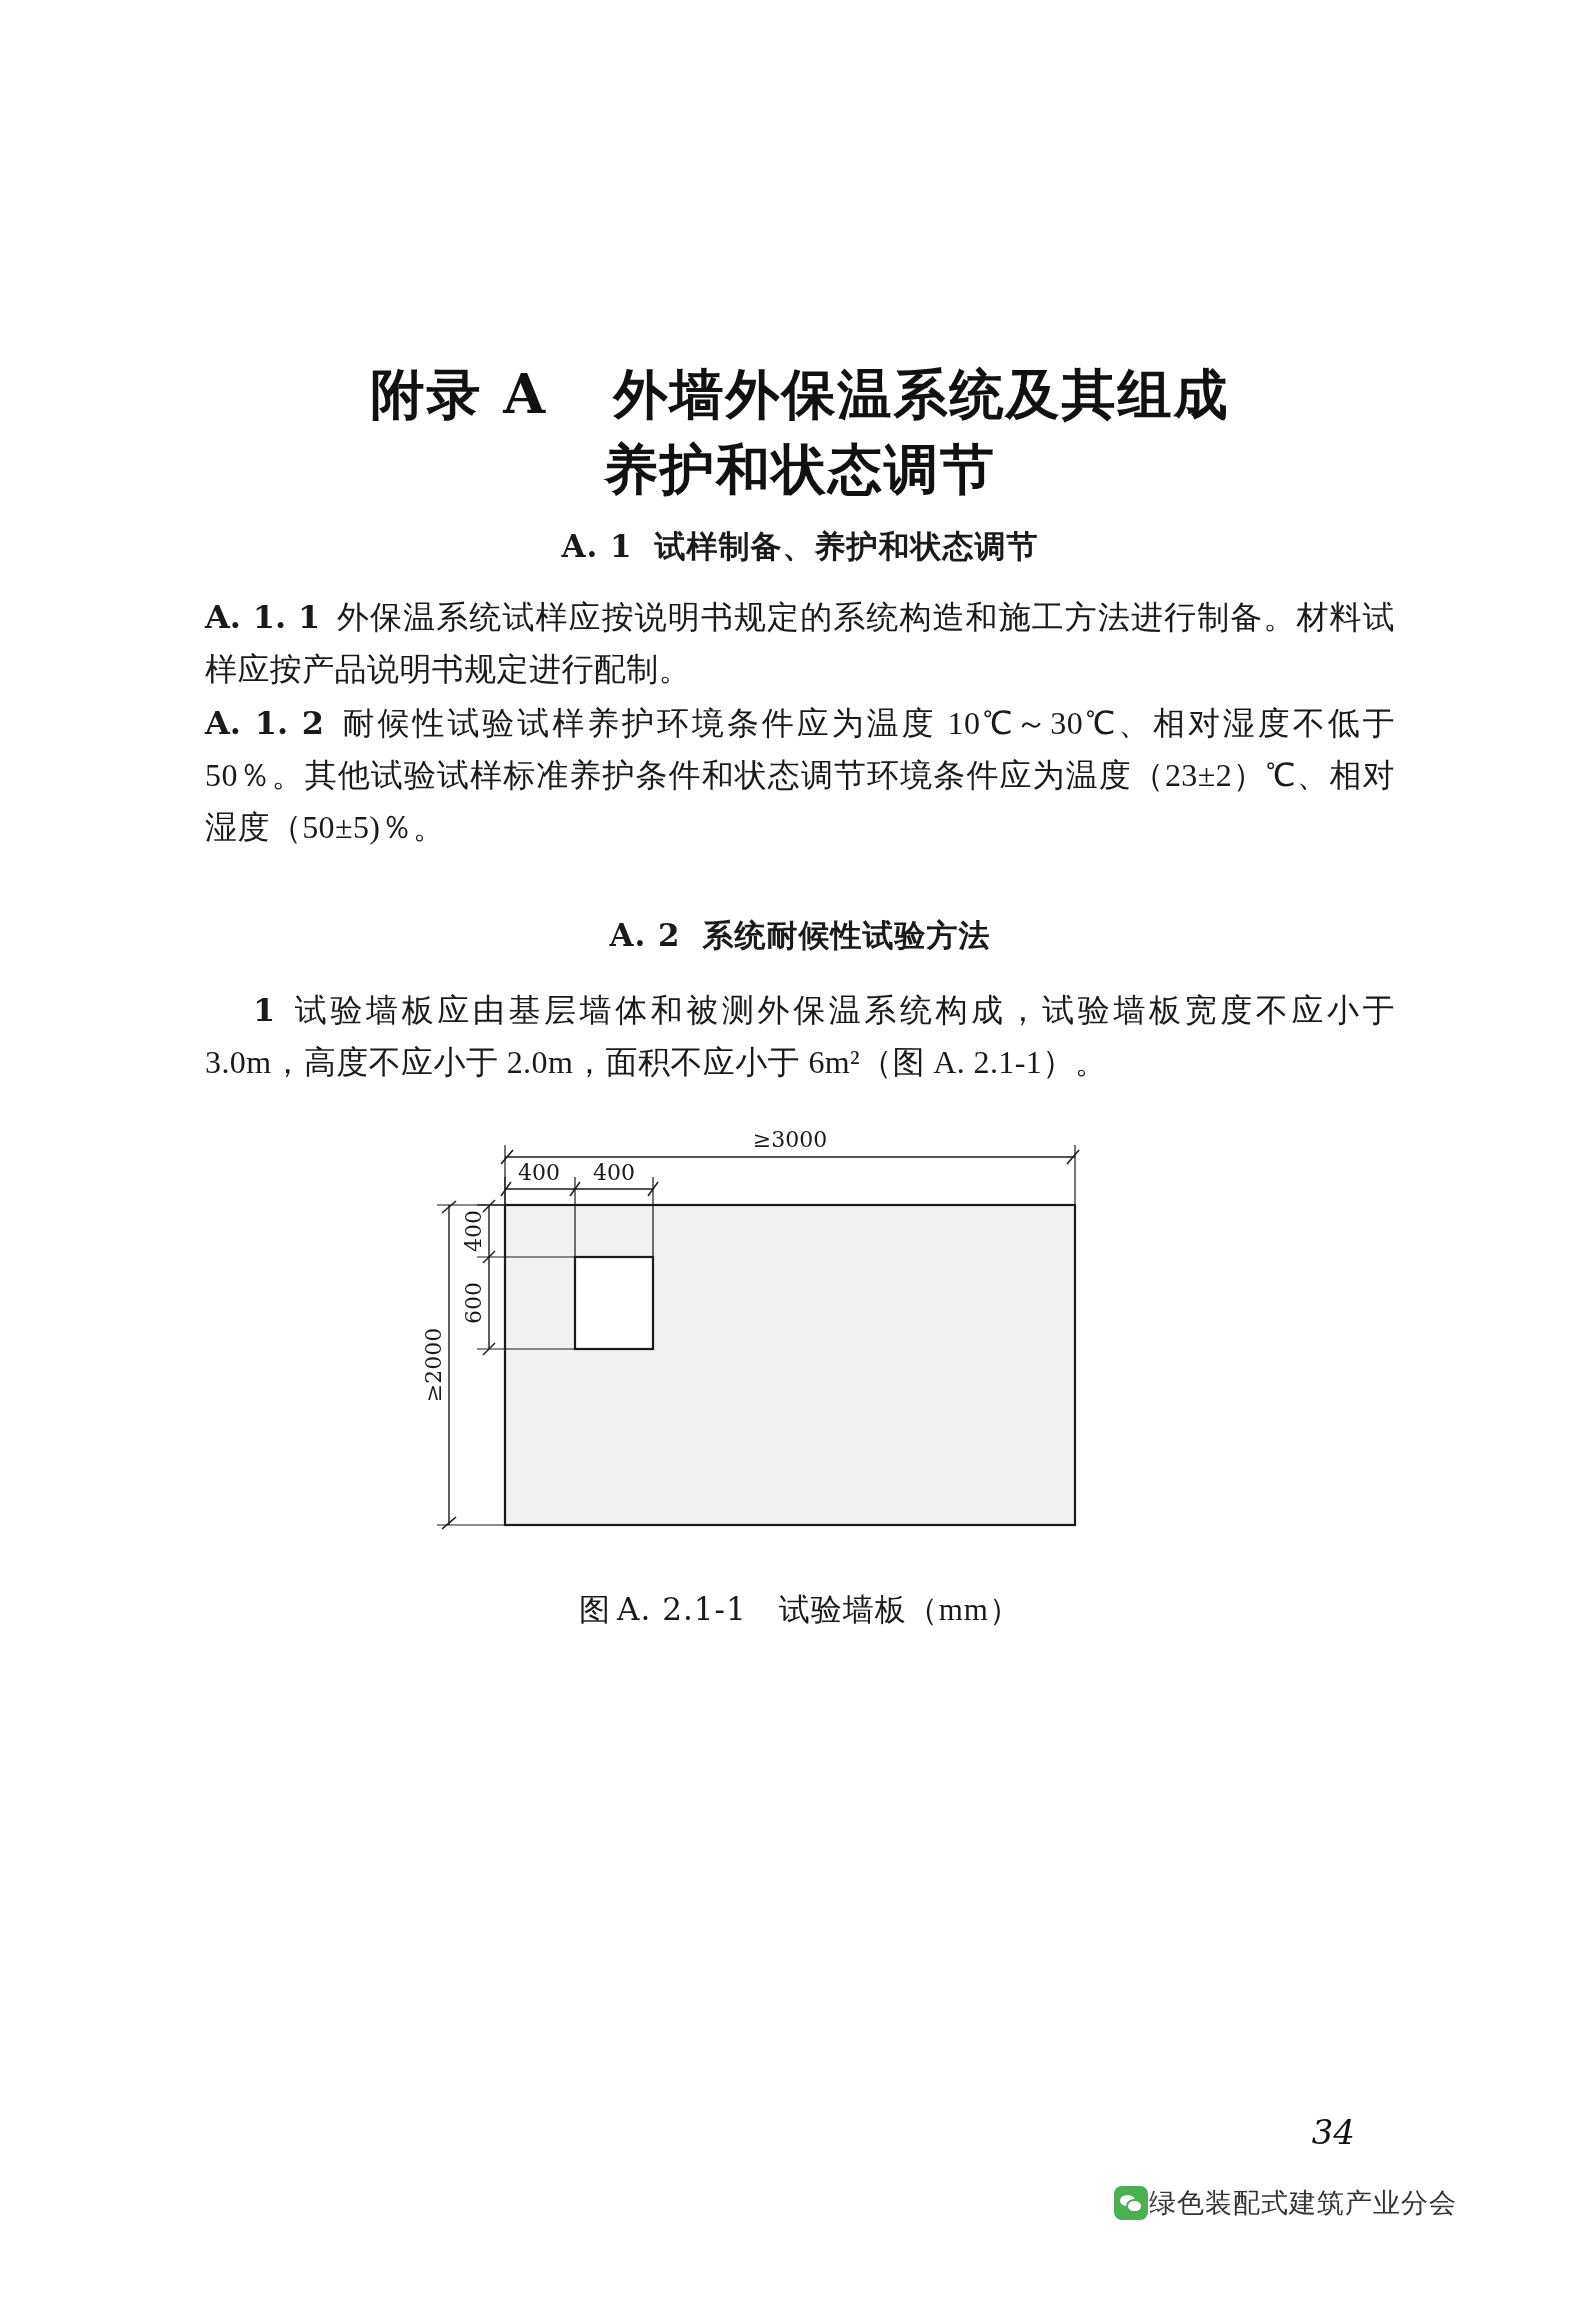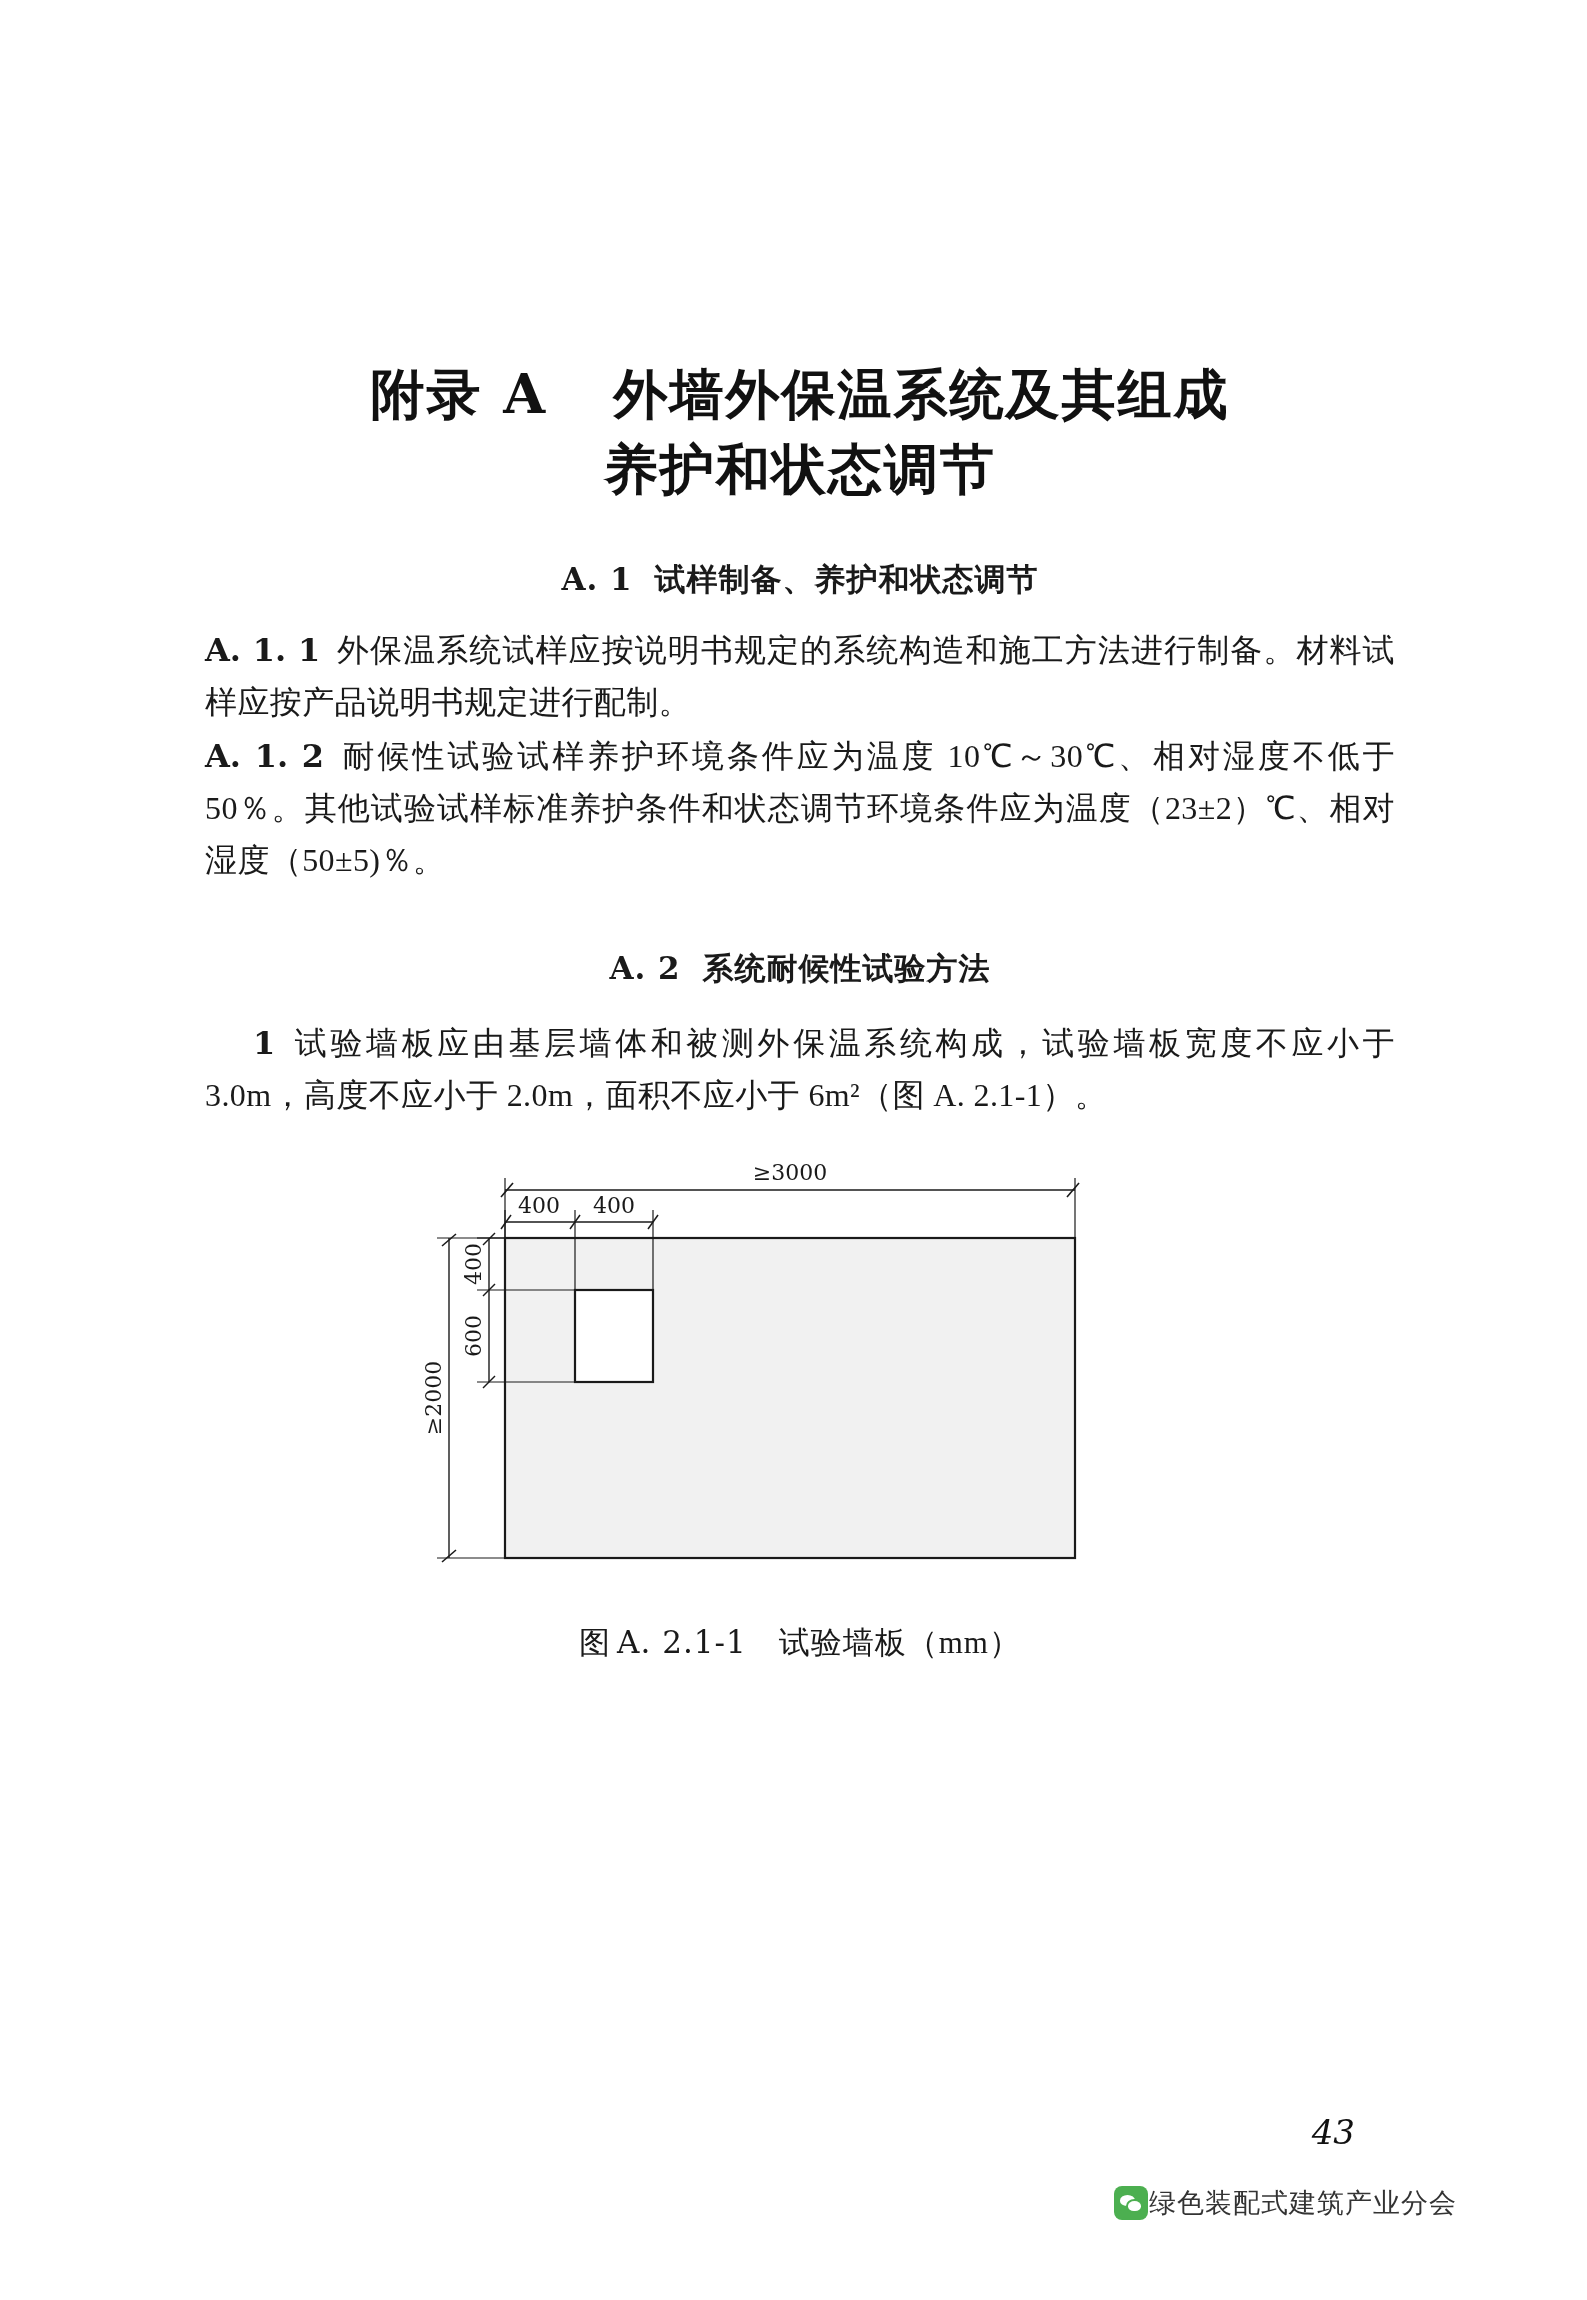--- a/index.html
+++ b/index.html
@@ -40,21 +40,21 @@
   .appendix-title .line1 { display: block; }
   .appendix-title .line2 { display: block; margin-top: 6px; }
   .appendix-title .num { letter-spacing: 6px; }
 
   
   .section-heading {
     text-align: center;
     font-family: "DejaVu Sans", sans-serif;
     font-weight: bold;
     font-size: 31px;
-    margin-top: 55px;
+    margin-top: 22px;
     margin-bottom: 24px;
     letter-spacing: 1px;
   }
   .section-heading .sec-no {
     font-family: "DejaVu Serif", serif;
     margin-right: 22px;
   }
   .section-heading.second {
     margin-top: 62px;
     margin-bottom: 28px;
@@ -233,20 +233,20 @@
         <text x="276" y="186" text-anchor="middle" font-size="22" fill="#1a1a1a" transform="rotate(-90 276 186)">600</text>
       </svg>
 
       <div class="figure-caption">
         <span>图</span><span class="cap-no">A. 2.1-1</span><span class="cap-label">试验墙板（mm）</span>
       </div>
     </div>
 
   </div>
 
-  <div class="page-number">43</div>
+  <div class="page-number">34</div>
 
   <div class="footer-stamp">
     <span class="wechat-badge"></span>
     <span>绿色装配式建筑产业分会</span>
   </div>
 
 </div>
 
 </body></html>

